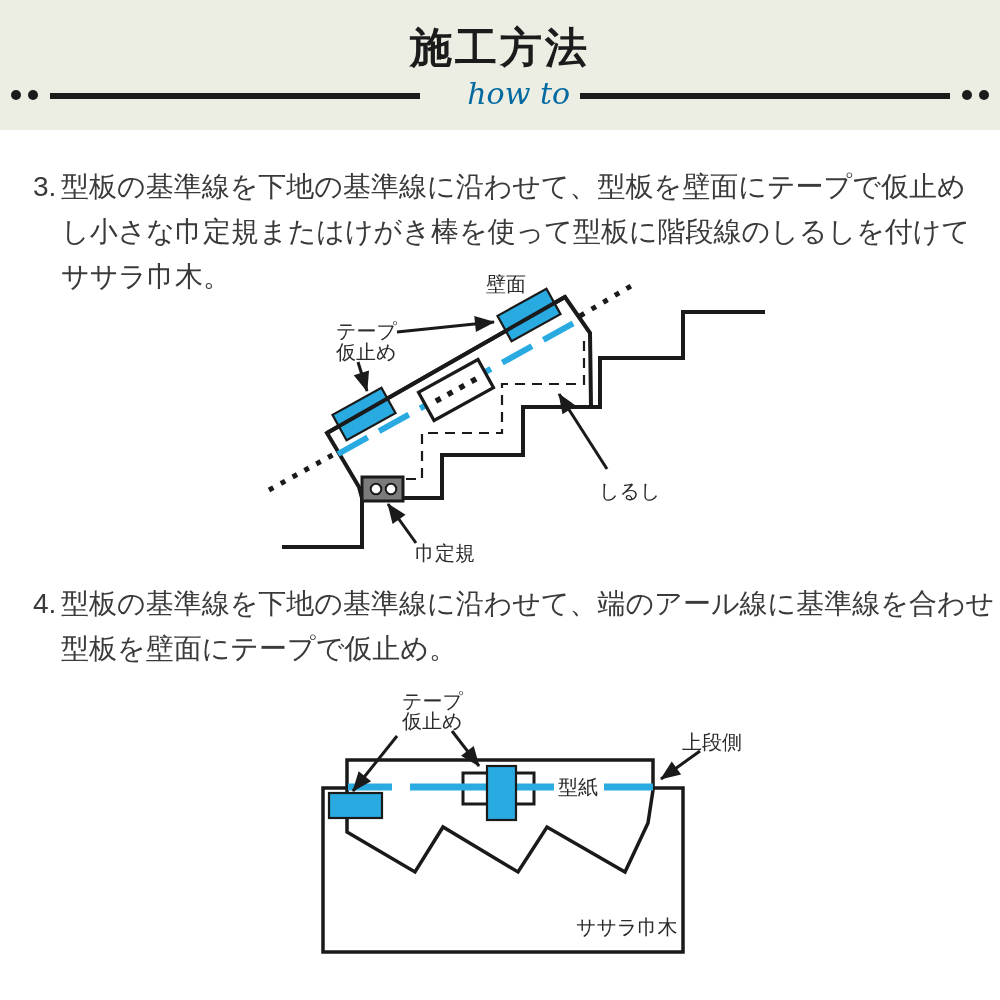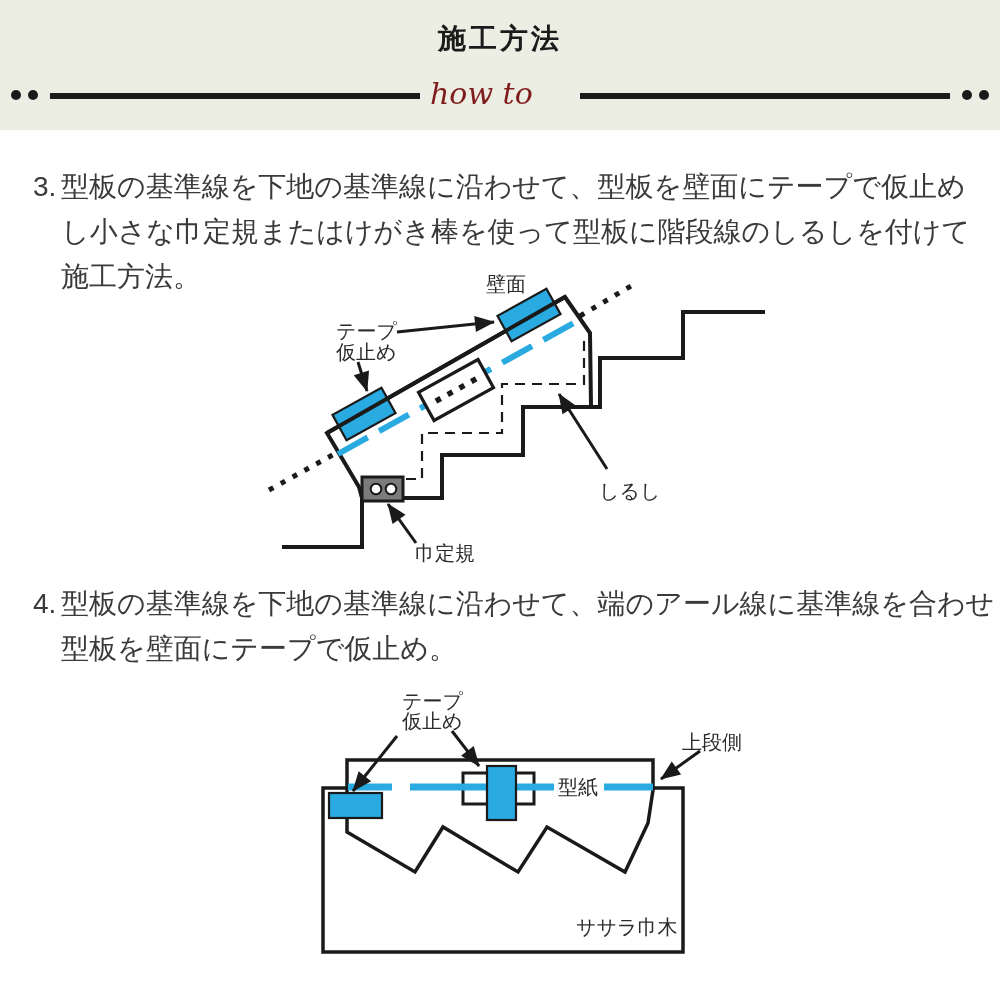--- a/index.html
+++ b/index.html
@@ -1,30 +1,30 @@
 <!DOCTYPE html>
 <html><head>
 <meta charset="utf-8">
 <style>
   html,body{margin:0;padding:0;background:#fff;}
   #page{position:relative;width:1000px;height:1000px;background:#fff;overflow:hidden;
         font-family:"Liberation Sans",sans-serif;}
   
   #header{position:absolute;left:0;top:0;width:1000px;height:130px;background:#ECEDE3;}
   #title{position:absolute;left:0;top:20px;width:1000px;text-align:center;
-         font-size:28px;font-weight:bold;color:#1b1b1b;letter-spacing:3px;}
+         font-size:42px;font-weight:bold;color:#1b1b1b;letter-spacing:3px;}
   .hline{position:absolute;top:93px;height:6px;background:#1b1b1b;}
   #hline-left{left:50px;width:370px;}
   #hline-right{left:580px;width:370px;}
   .dotgroup{position:absolute;top:90px;display:flex;gap:7px;}
   #dots-left{left:11px;}
   #dots-right{right:11px;}
   .dot{width:10px;height:10px;border-radius:50%;background:#1b1b1b;}
-  #howto{position:absolute;left:430px;top:76px;width:140px;text-align:left;
-         font-family:"DejaVu Serif",serif;font-style:italic;font-size:30px;color:#7f1d1d;}
+  #howto{position:absolute;left:430px;top:76px;width:140px;text-align:right;
+         font-family:"DejaVu Serif",serif;font-style:italic;font-size:30px;color:#0369a1;}
   
   .step{position:absolute;color:#3a3a3a;font-size:28px;font-weight:500;}
   #step3{left:33px;top:164px;width:930px;}
   #step4{left:33px;top:581px;width:930px;}
   .step .num{position:absolute;left:0;top:0;height:45px;line-height:45px;}
   .step .lines{margin-left:28px;}
   .step .line{height:45px;line-height:45px;white-space:nowrap;}
   
   svg{position:absolute;}
   #diagram1{left:250px;top:255px;}
@@ -49,21 +49,21 @@
       <div class="dot"></div>
       <div class="dot"></div>
     </div>
   </div>
 
   <div class="step" id="step3">
     <span class="num">3.</span>
     <div class="lines">
       <div class="line">型板の基準線を下地の基準線に沿わせて、型板を壁面にテープで仮止め</div>
       <div class="line">し小さな巾定規またはけがき棒を使って型板に階段線のしるしを付けて</div>
-      <div class="line">施工方法。</div>
+      <div class="line">ササラ巾木。</div>
     </div>
   </div>
 
   <svg id="diagram1" width="760" height="320" viewBox="250 255 760 320">
     <defs>
       <marker id="ah1" markerUnits="userSpaceOnUse" markerWidth="24" markerHeight="20" refX="20" refY="9" orient="auto">
         <path d="M1,1 L21,9 L1,17 Z" fill="#1a1a1a"></path>
       </marker>
     </defs>
 

